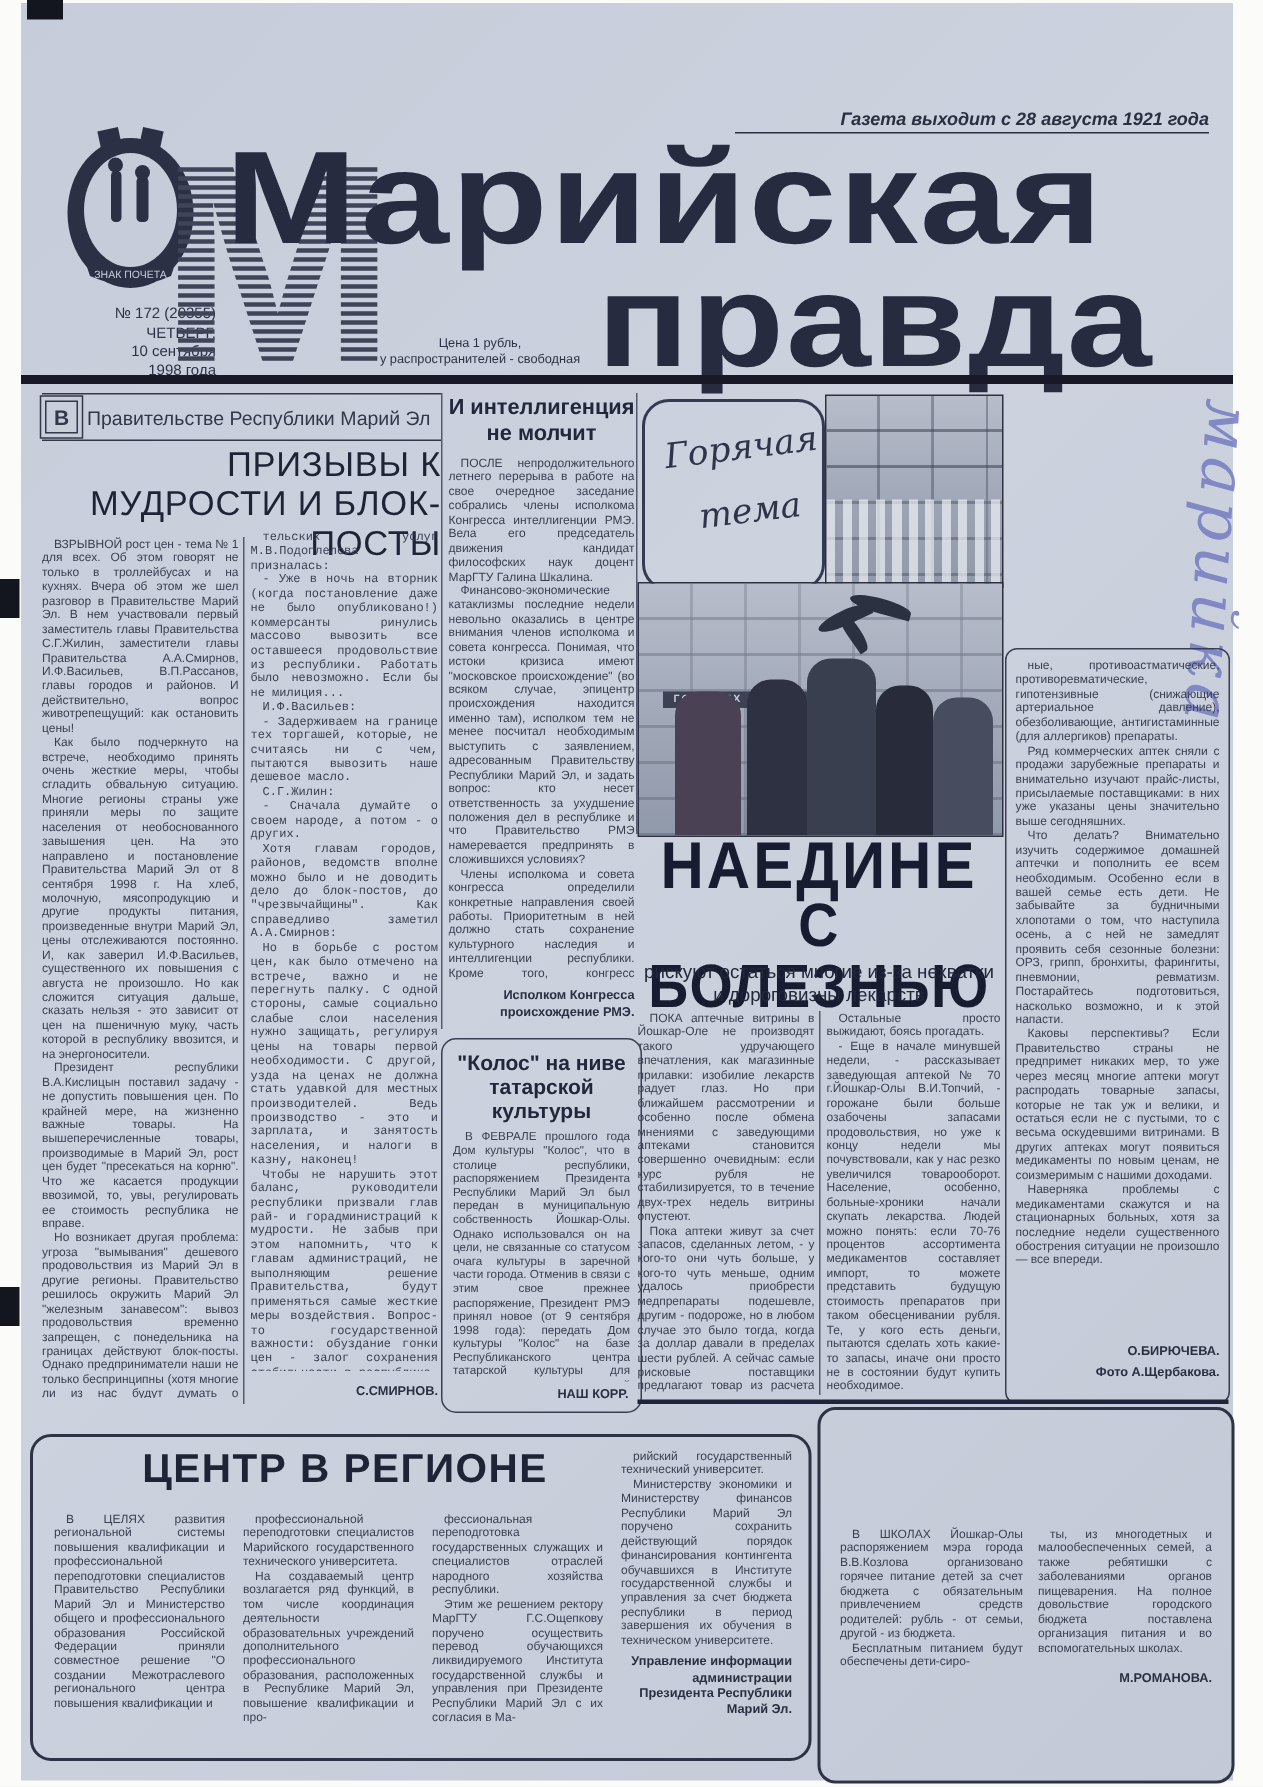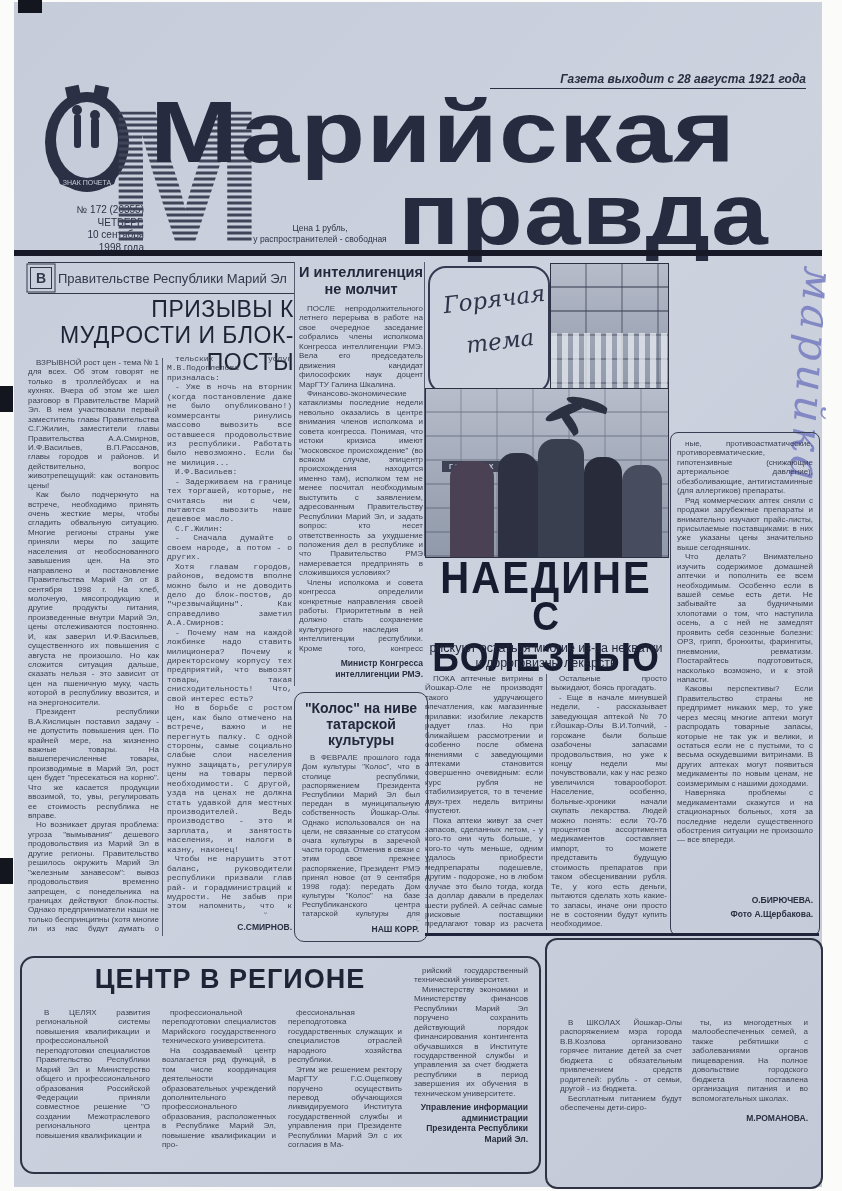--- a/index.html
+++ b/index.html
@@ -141,36 +141,35 @@
     </div>
   <div class="vrule" style="left:162px;top:358px;height:578px;"></div>
   <div class="col" style="left:167px;top:354px;width:125px;height:560px;font-family:Liberation Mono, monospace;">
       <p>тельских услуг М.В.Подоплелова призналась:</p>
       <p>- Уже в ночь на вторник (когда постановление даже не было опубликовано!) коммерсанты ринулись массово вывозить все оставшееся продовольствие из республики. Работать было невозможно. Если бы не милиция...</p>
       <p>И.Ф.Васильев:</p>
       <p>- Задерживаем на границе тех торгашей, которые, не считаясь ни с чем, пытаются вывозить наше дешевое масло.</p>
       <p>С.Г.Жилин:</p>
       <p>- Сначала думайте о своем народе, а потом - о других.</p>
       <p>Хотя главам городов, районов, ведомств вполне можно было и не доводить дело до блок-постов, до "чрезвычайщины". Как справедливо заметил А.А.Смирнов:</p>
-      <p>- Почему нам на каждой ложбинке надо ставить милиционера? Почему к директорскому корпусу тех предприятий, что вывозят товары, такая снисходительность! Что, свой интерес есть?</p>
       <p>Но в борьбе с ростом цен, как было отмечено на встрече, важно и не перегнуть палку. С одной стороны, самые социально слабые слои населения нужно защищать, регулируя цены на товары первой необходимости. С другой, узда на ценах не должна стать удавкой для местных производителей. Ведь производство - это и зарплата, и занятость населения, и налоги в казну, наконец!</p>
       <p>Чтобы не нарушить этот баланс, руководители республики призвали глав рай- и горадминистраций к мудрости. Не забыв при этом напомнить, что к главам администраций, не выполняющим решение Правительства, будут применяться самые жесткие меры воздействия. Вопрос-то государственной важности: обуздание гонки цен - залог сохранения стабильности в республике. Нам не нужны ни табачные, ни сахарные, ни какие-либо другие бунты.</p>
     </div>
   <div class="sig" style="position:absolute;left:167px;top:922px;width:125px;">С.СМИРНОВ.</div>
 
   <div class="vrule" style="left:294px;top:262px;height:424px;"></div>
   <div class="vrule" style="left:424px;top:262px;height:294px;"></div>
 
   <div class="subhead" style="position:absolute;left:299px;top:264px;width:124px;font-size:14.5px;line-height:1.2;">И интеллигенция не молчит</div>
   <div class="col" style="left:299px;top:304px;width:124px;height:350px;">
       <p>ПОСЛЕ непродолжительного летнего перерыва в работе на свое очередное заседание собрались члены исполкома Конгресса интеллигенции РМЭ. Вела его председатель движения кандидат философских наук доцент МарГТУ Галина Шкалина.</p>
       <p>Финансово-экономические катаклизмы последние недели невольно оказались в центре внимания членов исполкома и совета конгресса. Понимая, что истоки кризиса имеют "московское происхождение" (во всяком случае, эпицентр происхождения находится именно там), исполком тем не менее посчитал необходимым выступить с заявлением, адресованным Правительству Республики Марий Эл, и задать вопрос: кто несет ответственность за ухудшение положения дел в республике и что Правительство РМЭ намеревается предпринять в сложившихся условиях?</p>
       <p>Члены исполкома и совета конгресса определили конкретные направления своей работы. Приоритетным в ней должно стать сохранение культурного наследия и интеллигенции республики. Кроме того, конгресс сосредоточит внимание на направлениях социально-экономическом, этическом, масс-медиа и общественного устройства, займется общественной экспертизой.</p>
     </div>
-  <div class="sig" style="position:absolute;left:299px;top:658px;width:124px;">Министр Конгресса интеллигенции РМЭ.</div>
+  <div class="sig" style="position:absolute;left:299px;top:658px;width:124px;">Исполком Конгресса происхождение РМЭ.</div>
 
   <div class="rbox" style="left:294px;top:692px;width:132px;height:248px;">
     <div class="subhead" style="padding:7px 5px 3px;font-size:14px;line-height:1.15;">"Колос" на ниве татарской культуры</div>
     <div class="col" style="position:static;width:118px;height:168px;margin:2px auto 0;font-size:7.8px;">
         <p>В ФЕВРАЛЕ прошлого года Дом культуры "Колос", что в столице республики, распоряжением Президента Республики Марий Эл был передан в муниципальную собственность Йошкар-Олы. Однако использовался он на цели, не связанные со статусом очага культуры в заречной части города. Отменив в связи с этим свое прежнее распоряжение, Президент РМЭ принял новое (от 9 сентября 1998 года): передать Дом культуры "Колос" на базе Республиканского центра татарской культуры для проведения культурно-массовой работы с населением</p>
       </div>
     <div class="sig" style="position:absolute;right:8px;bottom:6px;">НАШ КОРР.</div>
   </div>
 
   <div id="badge">

